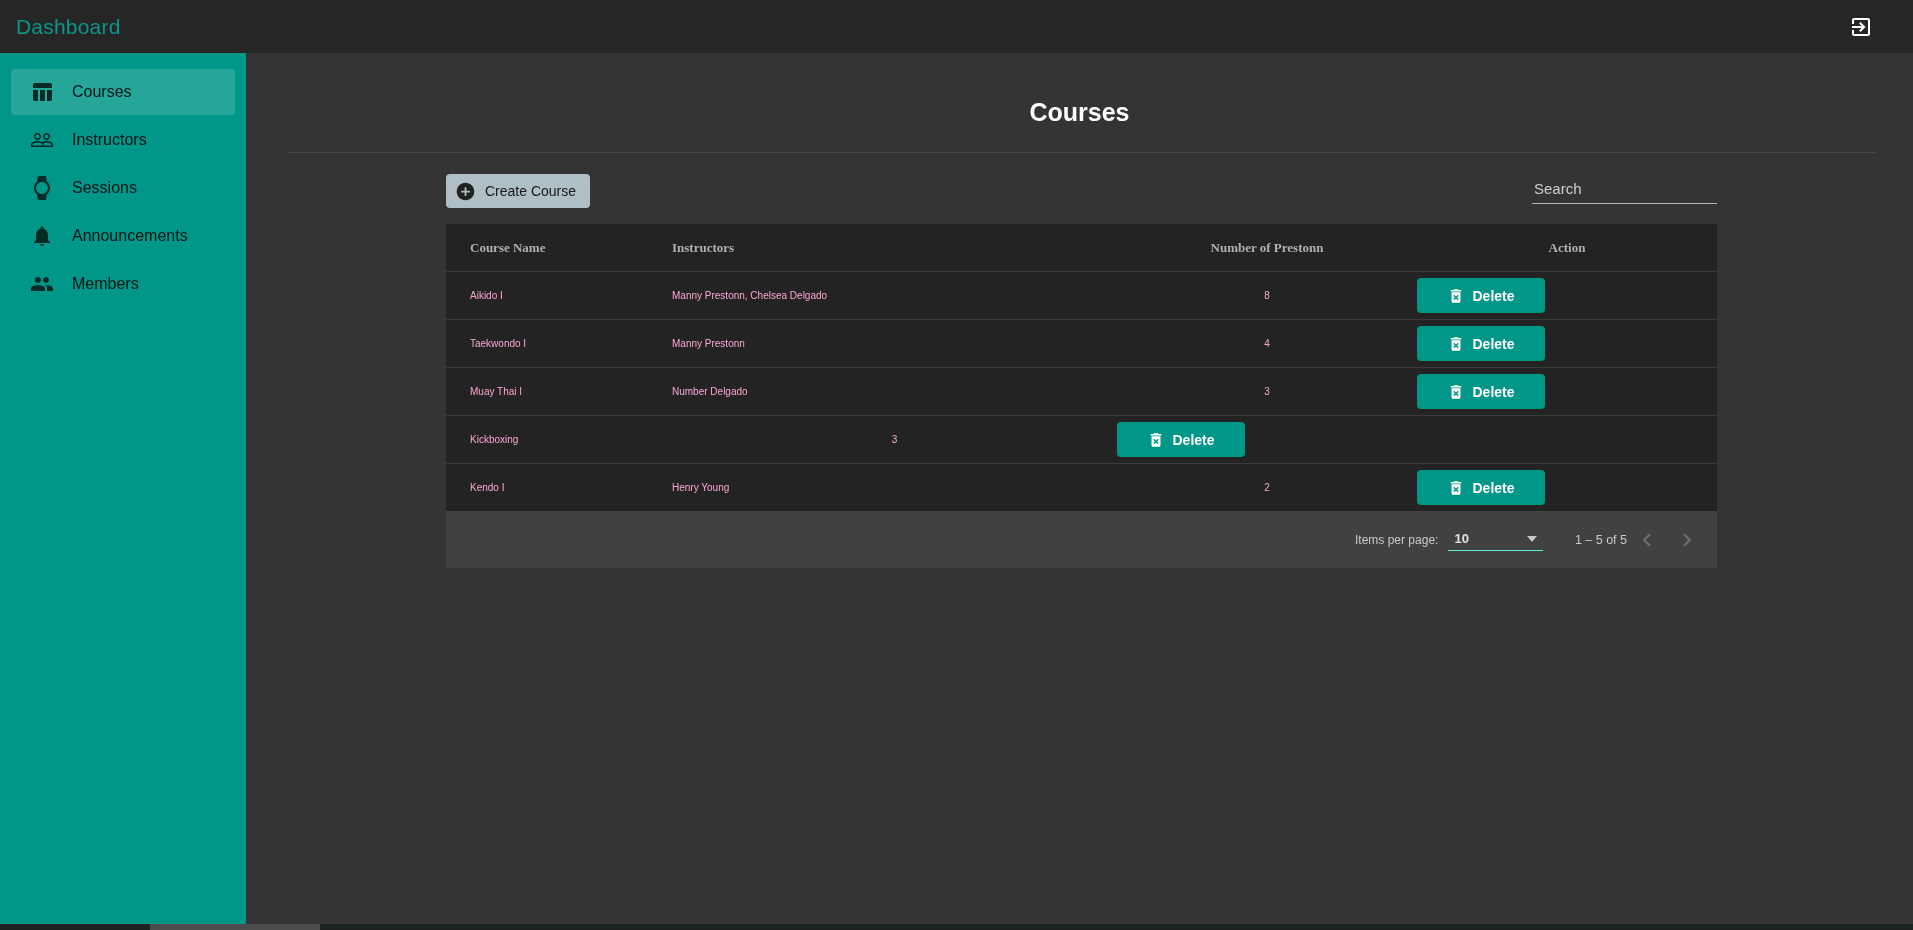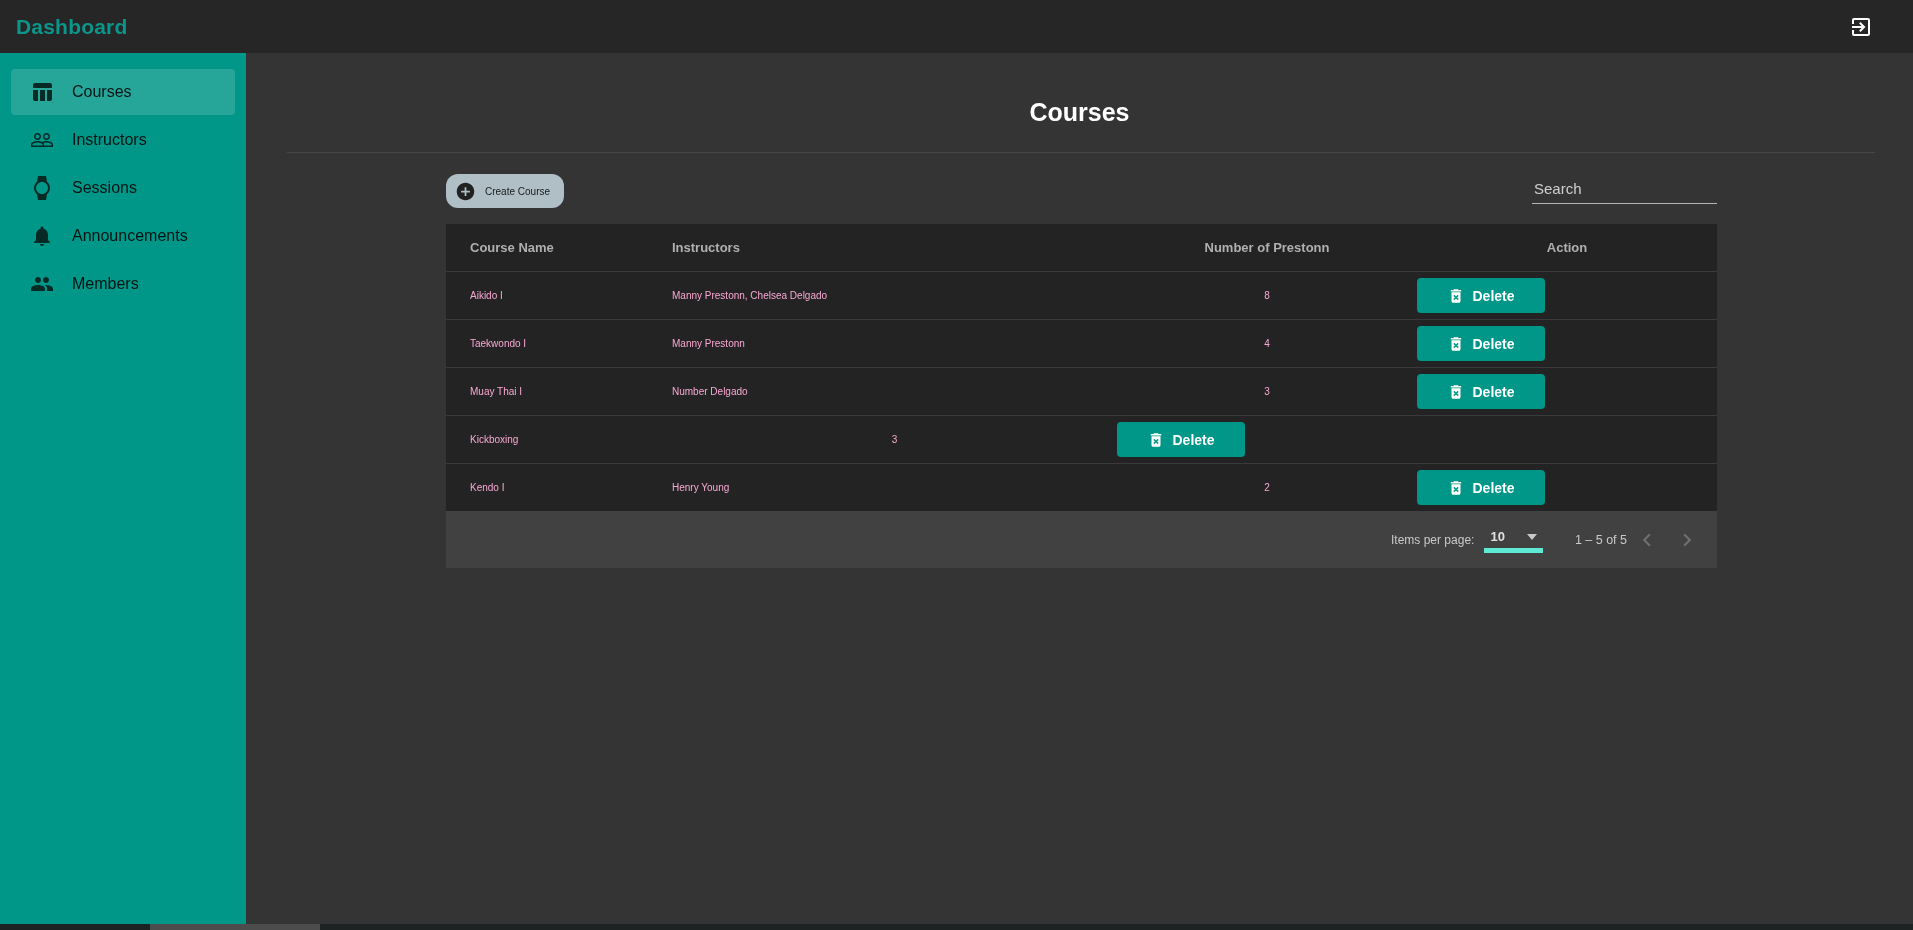--- a/index.html
+++ b/index.html
@@ -12,21 +12,21 @@
   }
 
   
   .topbar {
     position: absolute; top: 0; left: 0; right: 0; height: 53px;
     background: #262626;
     display: flex; align-items: center; justify-content: space-between;
     padding: 0 24px 0 16px;
     z-index: 10;
   }
-  .topbar-title { color: #0b968b; font-size: 21px; font-weight: 700; letter-spacing: .2px; }
+  .topbar-title { color: #0b968b; font-size: 21px; font-weight: 400; letter-spacing: .2px; }
   .icon-btn {
     background: none; border: none; cursor: pointer;
     width: 40px; height: 40px; display: flex; align-items: center; justify-content: center;
     margin-right: 8px;
   }
   .icon-btn svg { width: 24px; height: 24px; fill: #ffffff; }
 
   
   .sidebar {
     position: absolute; top: 53px; left: 0; bottom: 6px; width: 246px;
@@ -63,23 +63,23 @@
   }
 
   .toolbar {
     margin: 21px 196px 0 200px;
     display: flex; align-items: center; justify-content: space-between;
   }
   .create-btn {
     display: flex; align-items: center;
     height: 34px; padding: 0 14px 0 9px;
     background: #b0bec5; color: rgba(0,0,0,0.87);
-    border: none; border-radius: 12px; cursor: pointer;
+    border: none; border-radius: 4px; cursor: pointer;
     font-family: "Liberation Sans", sans-serif;
-    font-size: 10px; font-weight: 500;
+    font-size: 14px; font-weight: 500;
   }
   .create-btn svg { width: 21px; height: 21px; fill: #212121; margin-right: 9px; }
   .search-field input {
     width: 185px; height: 26px;
     background: transparent; border: none;
     border-bottom: 1px solid #b5b5b5;
     color: #e8e8e8; font-size: 15px;
     font-family: "Liberation Sans", sans-serif;
     outline: none; padding: 0 2px 4px 2px;
   }
@@ -89,21 +89,21 @@
   .table-card { margin: 16px 196px 0 200px; }
   .trow {
     display: grid;
     grid-template-columns: 226px 1fr 300px 300px;
     align-items: center;
     background: #232323;
   }
   .trow.head { height: 47px; }
   .trow.datarow { height: 48px; border-top: 1px solid #3a3a3a; }
   .th {
-    font-size: 13px; font-weight: 700; color: #b0b0b0;
+    font-size: 13px; font-weight: 700; color: #b0b0b0; font-family: Liberation Serif, serif;
   }
   .td { font-size: 10px; font-weight: 500; color: #f9a8d4; }
   .cell-name, .cell-name-h { padding-left: 24px; }
   .cell-members, .cell-members-h, .cell-action, .cell-action-h { text-align: center; }
   .cell-action { display: flex; }
 
   .delete-btn {
     display: flex; align-items: center; justify-content: center;
     width: 128px; height: 35px;
     background: #009688; color: #ffffff;
@@ -116,23 +116,24 @@
   
   .paginator {
     height: 57px; background: #414141;
     display: flex; align-items: center; justify-content: flex-end;
     padding-right: 10px;
     color: #c9c9c9; font-size: 12px;
   }
   .pp-label { margin-right: 10px; margin-left: 24px; }
   .page-size {
     display: flex; align-items: flex-start;
-    border-bottom: 5px solid #5eead4;
+    border-bottom: 1px solid #5eead4;
     padding: 2px 6px 4px 6px; margin-right: 32px;
     cursor: pointer;
+    gap: 36px;
   }
   .page-size .ps-value { font-size: 13px; color: #e0e0e0; font-weight: 700; margin-right: 22px; }
   .caret {
     width: 0; height: 0; margin-top: 5px;
     border-left: 5px solid transparent; border-right: 5px solid transparent;
     border-top: 6px solid #c9c9c9;
   }
   .range-label { font-size: 12.5px; }
   .nav-arrow {
     background: none; border: none; width: 40px; height: 40px;

